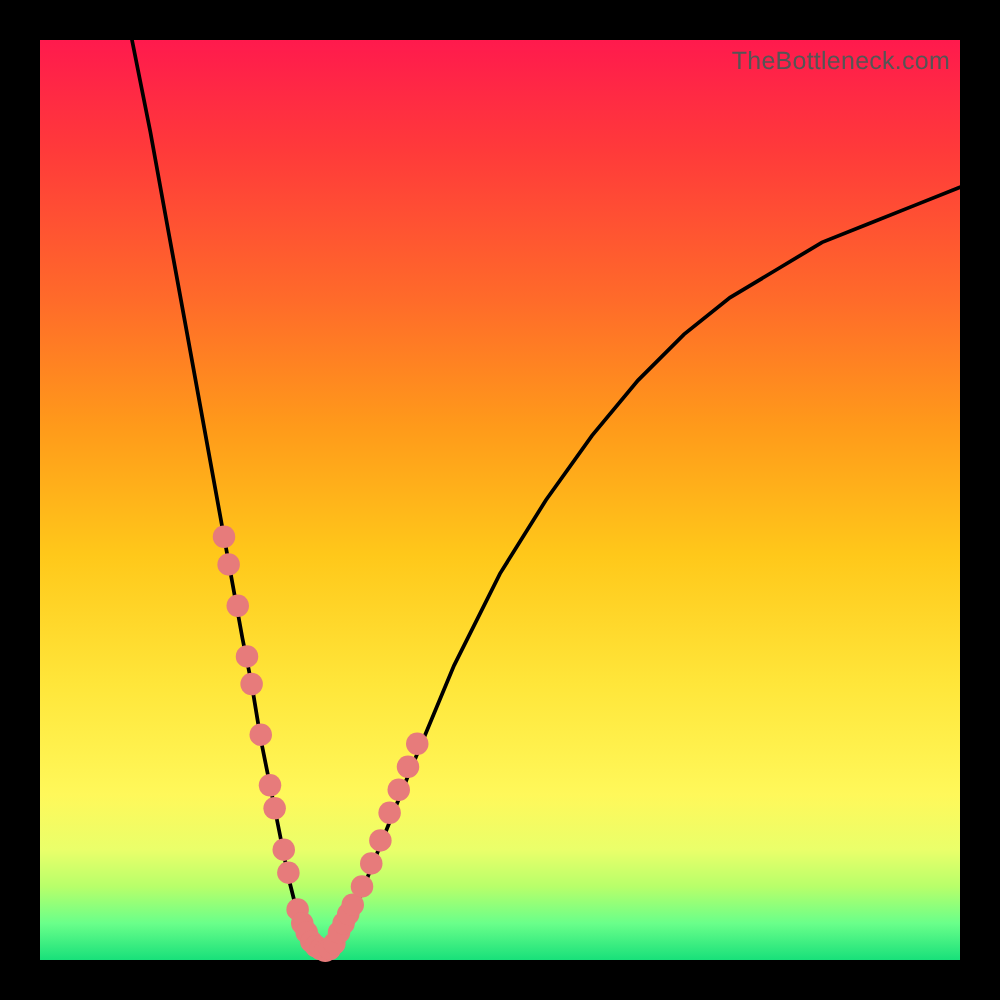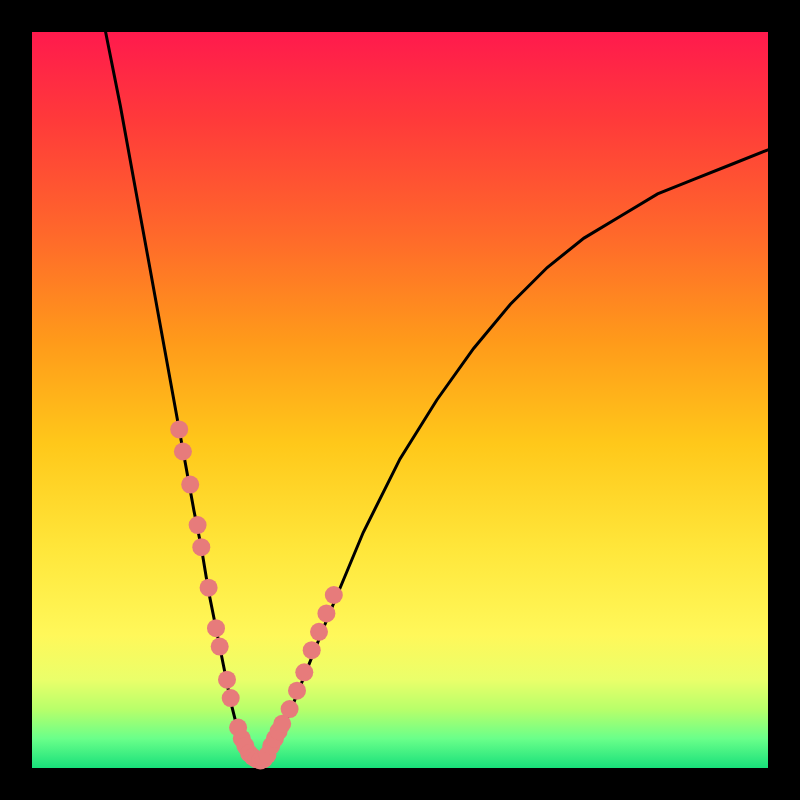--- a/index.html
+++ b/index.html
@@ -54,20 +54,21 @@
     width: 736px;
     height: 736px;
     overflow: visible;
   }
 </style>
 </head>
 <body>
 
 <div class="frame">
   <div class="plot-area">
+    <div class="watermark">TheBottleneck.com</div>
     <svg class="curve" viewBox="0 0 736 736" preserveAspectRatio="none">
       <path id="curve-path" fill="none" stroke-width="3" stroke-linecap="round" stroke="#000000" d="M73.6 0.0 L88.3 73.6 L103.0 154.6 L117.8 235.5 L132.5 316.5 L147.2 397.4 L161.9 478.4 L169.3 515.2 L176.6 559.4 L184.0 596.2 L191.4 633.0 L198.7 669.8 L206.1 699.2 L213.4 713.9 L220.8 728.6 L228.2 728.6 L235.5 721.3 L250.2 699.2 L265.0 662.4 L294.4 588.8 L331.2 500.5 L368.0 426.9 L404.8 368.0 L441.6 316.5 L478.4 272.3 L515.2 235.5 L552.0 206.1 L588.8 184.0 L625.6 161.9 L662.4 147.2 L699.2 132.5 L736.0 117.8"></path>
       <g id="dots">
           <circle cx="147.2" cy="397.4" r="9" fill="#e77b7b"></circle>
           <circle cx="150.9" cy="419.5" r="9" fill="#e77b7b"></circle>
           <circle cx="158.2" cy="452.6" r="9" fill="#e77b7b"></circle>
           <circle cx="165.6" cy="493.1" r="9" fill="#e77b7b"></circle>
           <circle cx="169.3" cy="515.2" r="9" fill="#e77b7b"></circle>
           <circle cx="176.6" cy="555.7" r="9" fill="#e77b7b"></circle>
           <circle cx="184.0" cy="596.2" r="9" fill="#e77b7b"></circle>

